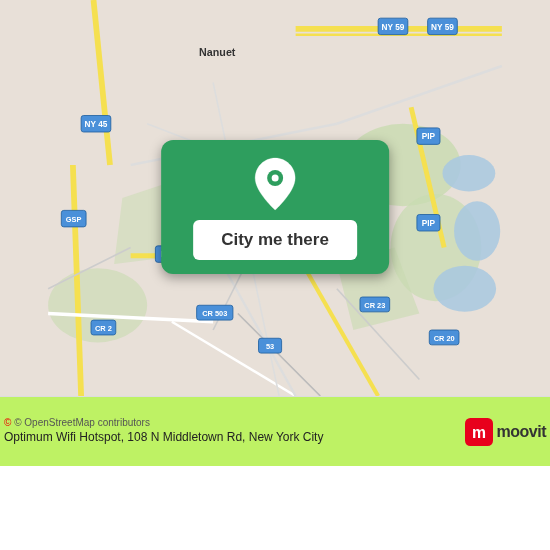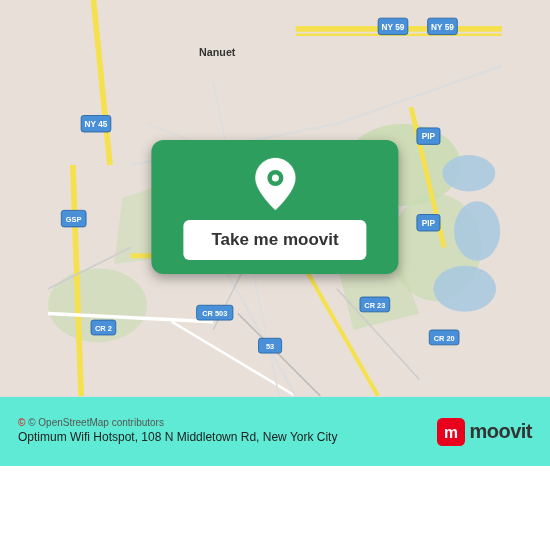--- a/index.html
+++ b/index.html
@@ -70,25 +70,25 @@
       font-weight: 600;
       cursor: pointer;
       pointer-events: auto;
       white-space: nowrap;
     }
 
     
     #info-bar {
       width: 550px;
       height: 70px;
-      background: #5eead4;
+      background: #bef264;
       display: flex;
       align-items: center;
       justify-content: space-between;
-      padding: 0 18px;
+      padding: 0 4px;
       border-top: 1px solid #ddd;
     }
 
     #info-left {
       display: flex;
       flex-direction: column;
       justify-content: center;
     }
 
     #osm-credit {
@@ -111,21 +111,21 @@
       gap: 4px;
       flex-shrink: 0;
     }
 
     #moovit-icon {
       width: 28px;
       height: 28px;
     }
 
     #moovit-text {
-      font-size: 20px;
+      font-size: 16px;
       font-weight: 700;
       color: #333;
       letter-spacing: -0.5px;
     }
 
     .osm-heart { color: #e00; }
   </style>
 </head>
 <body>
 
@@ -212,21 +212,21 @@
       <div id="location-icon-wrap">
         <svg width="48" height="56" viewBox="0 0 48 56" xmlns="http://www.w3.org/2000/svg">
 
           <path d="M24 2 C13 2 4 11 4 22 C4 36 24 54 24 54 C24 54 44 36 44 22 C44 11 35 2 24 2 Z" fill="white" stroke="rgba(255,255,255,0.3)" stroke-width="1"></path>
 
           <circle cx="24" cy="22" r="8" fill="#2e9e5e"></circle>
 
           <circle cx="24" cy="22" r="3.5" fill="white"></circle>
         </svg>
       </div>
-      <button id="take-me-there-btn">Take me moovit</button>
+      <button id="take-me-there-btn">City me there</button>
     </div>
   </div>
 </div>
 
 <div id="info-bar">
   <div id="info-left">
     <div id="osm-credit">
       <span class="osm-heart">©</span> <span>© OpenStreetMap contributors</span>
     </div>
     <div id="location-name">Optimum Wifi Hotspot, 108 N Middletown Rd, New York City</div>

